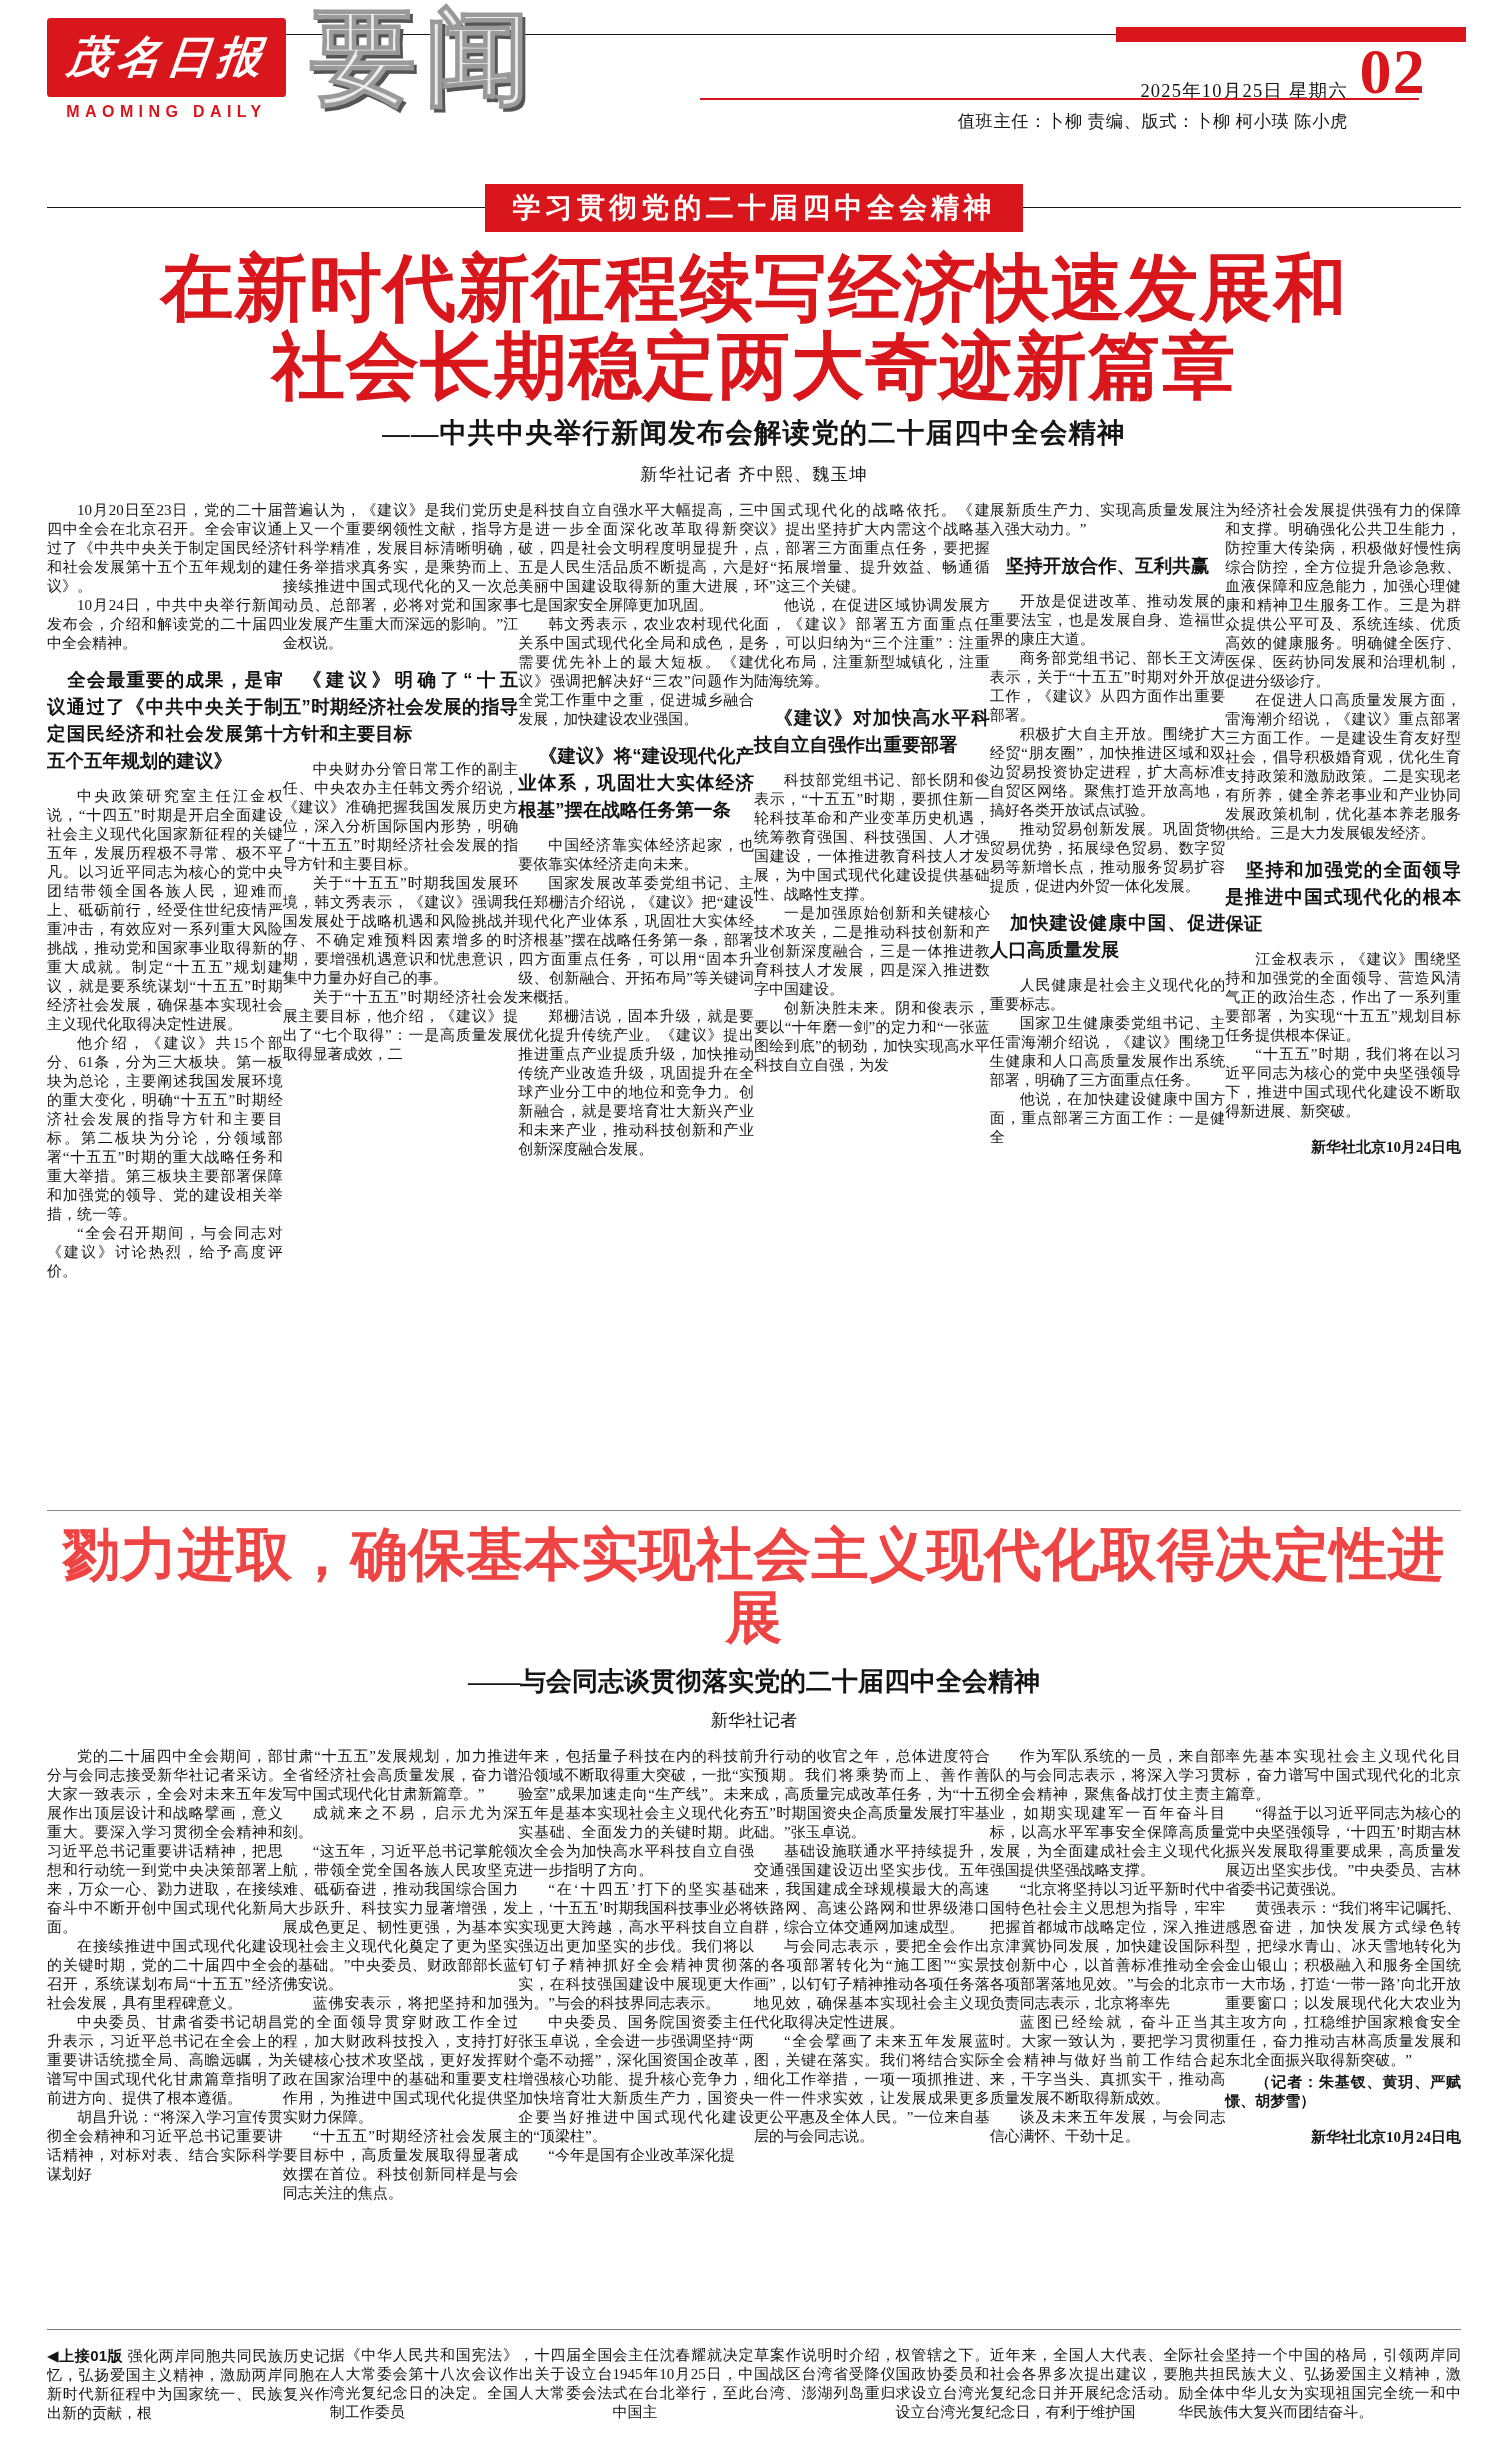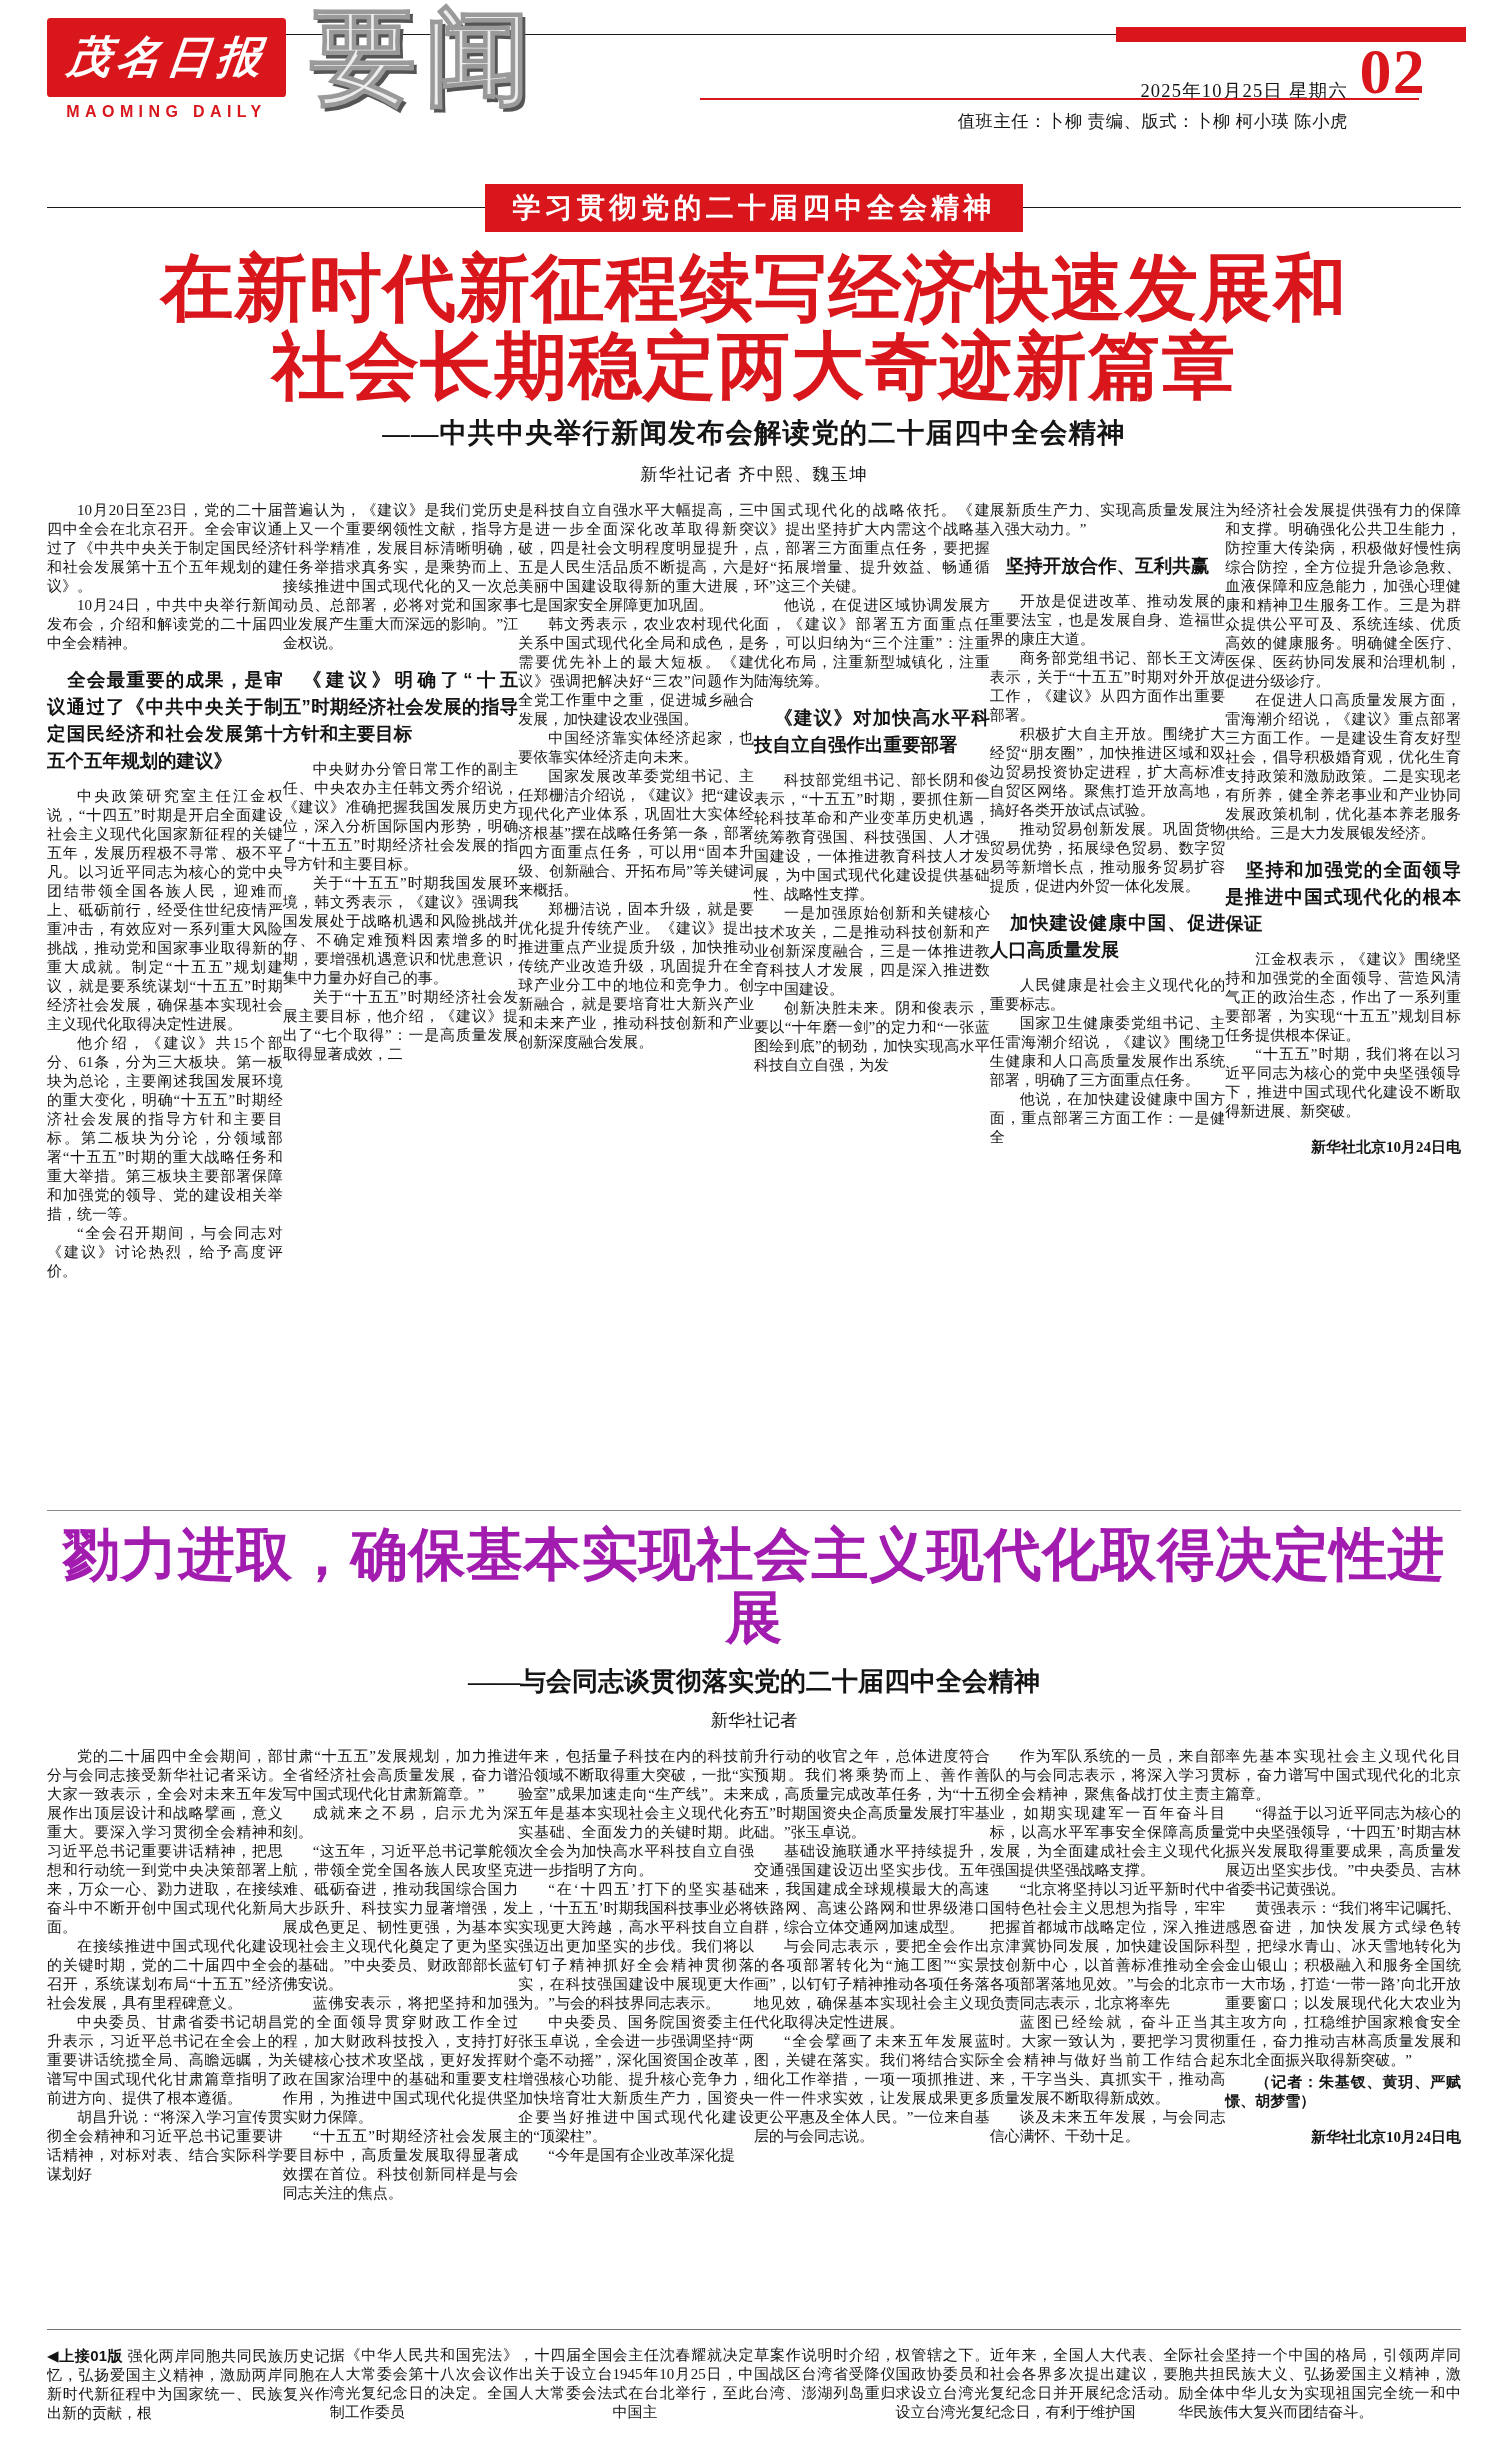--- a/index.html
+++ b/index.html
@@ -32,21 +32,21 @@
   .banner-row .rule{flex:1;height:1.2px;background:#1a1a1a;}
   .banner{padding:4.8px 27.4px;color:#fff;font-size:28px;font-weight:bold;letter-spacing:4.2px;
           font-family:"DejaVu Serif",serif;}
 
   
   .headline{line-height:1.08;text-align:center;font-weight:bold;font-size:73px;letter-spacing:1.2px;
             font-family:"Liberation Serif",serif;}
   .deck{text-align:center;font-size:27.4px;font-weight:bold;margin-top:8px;letter-spacing:1.2px;}
   .byline{text-align:center;font-size:17.3px;margin:10.7px 0 15.5px 0;letter-spacing:1.2px;}
 
-  .headline2{line-height:1.1;text-align:center;font-weight:900;font-size:57px;letter-spacing:0.6px;color:#a21caf;
+  .headline2{line-height:1.1;text-align:center;font-weight:900;font-size:57px;letter-spacing:0.6px;color:#ef4444;
              font-family:"Liberation Serif",serif;}
   .deck2{text-align:center;font-size:26px;font-weight:bold;margin-top:14.3px;}
   .byline2{text-align:center;font-size:17.3px;margin:9.5px 0 14.3px 0;}
 
   
   .cols{display:flex;text-align:justify;}
   .col{flex:1 1 0;min-width:0;}
   .cols.a1{height:993px;overflow:hidden;}
   .cols.a2{height:564px;overflow:hidden;}
   .cols.strip{height:150px;overflow:hidden;}
@@ -112,20 +112,21 @@
         <div class="col">
           <p class="para cont">普遍认为，《建议》是我们党历史上又一个重要纲领性文献，指导方针科学精准，发展目标清晰明确，任务举措求真务实，是乘势而上、接续推进中国式现代化的又一次总动员、总部署，必将对党和国家事业发展产生重大而深远的影响。”江金权说。</p>
           <p class="subhead">《建议》明确了“十五五”时期经济社会发展的指导方针和主要目标</p>
           <p class="para">中央财办分管日常工作的副主任、中央农办主任韩文秀介绍说，《建议》准确把握我国发展历史方位，深入分析国际国内形势，明确了“十五五”时期经济社会发展的指导方针和主要目标。</p>
           <p class="para">关于“十五五”时期我国发展环境，韩文秀表示，《建议》强调我国发展处于战略机遇和风险挑战并存、不确定难预料因素增多的时期，要增强机遇意识和忧患意识，集中力量办好自己的事。</p>
           <p class="para">关于“十五五”时期经济社会发展主要目标，他介绍，《建议》提出了“七个取得”：一是高质量发展取得显著成效，二</p>
         </div>
         <div class="col">
           <p class="para cont">是科技自立自强水平大幅提高，三是进一步全面深化改革取得新突破，四是社会文明程度明显提升，五是人民生活品质不断提高，六是美丽中国建设取得新的重大进展，七是国家安全屏障更加巩固。</p>
           <p class="para">韩文秀表示，农业农村现代化关系中国式现代化全局和成色，是需要优先补上的最大短板。《建议》强调把解决好“三农”问题作为全党工作重中之重，促进城乡融合发展，加快建设农业强国。</p>
+          <p class="subhead">《建议》将“建设现代化产业体系，巩固壮大实体经济根基”摆在战略任务第一条</p>
           <p class="para">中国经济靠实体经济起家，也要依靠实体经济走向未来。</p>
           <p class="para">国家发展改革委党组书记、主任郑栅洁介绍说，《建议》把“建设现代化产业体系，巩固壮大实体经济根基”摆在战略任务第一条，部署四方面重点任务，可以用“固本升级、创新融合、开拓布局”等关键词来概括。</p>
           <p class="para">郑栅洁说，固本升级，就是要优化提升传统产业。《建议》提出推进重点产业提质升级，加快推动传统产业改造升级，巩固提升在全球产业分工中的地位和竞争力。创新融合，就是要培育壮大新兴产业和未来产业，推动科技创新和产业创新深度融合发展。</p>
         </div>
         <div class="col">
           <p class="para cont">中国式现代化的战略依托。《建议》提出坚持扩大内需这个战略基点，部署三方面重点任务，要把握好“拓展增量、提升效益、畅通循环”这三个关键。</p>
           <p class="para">他说，在促进区域协调发展方面，《建议》部署五方面重点任务，可以归纳为“三个注重”：注重优化布局，注重新型城镇化，注重陆海统筹。</p>
           <p class="subhead">《建议》对加快高水平科技自立自强作出重要部署</p>
           <p class="para">科技部党组书记、部长阴和俊表示，“十五五”时期，要抓住新一轮科技革命和产业变革历史机遇，统筹教育强国、科技强国、人才强国建设，一体推进教育科技人才发展，为中国式现代化建设提供基础性、战略性支撑。</p>
           <p class="para">一是加强原始创新和关键核心技术攻关，二是推动科技创新和产业创新深度融合，三是一体推进教育科技人才发展，四是深入推进数字中国建设。</p>

